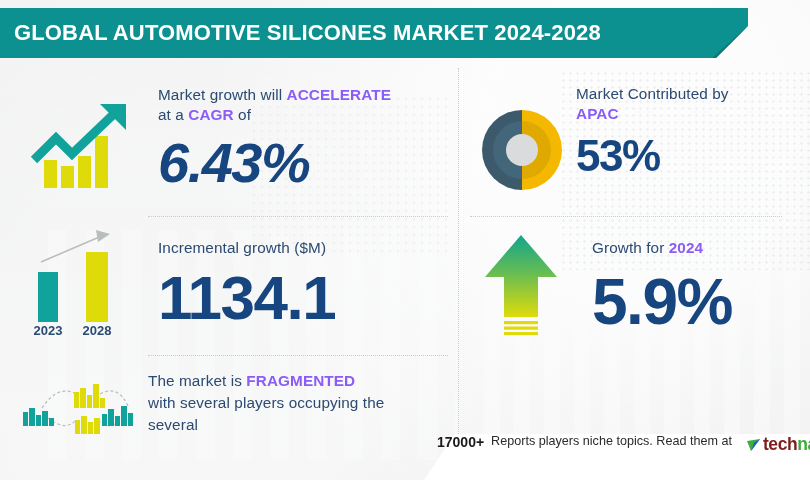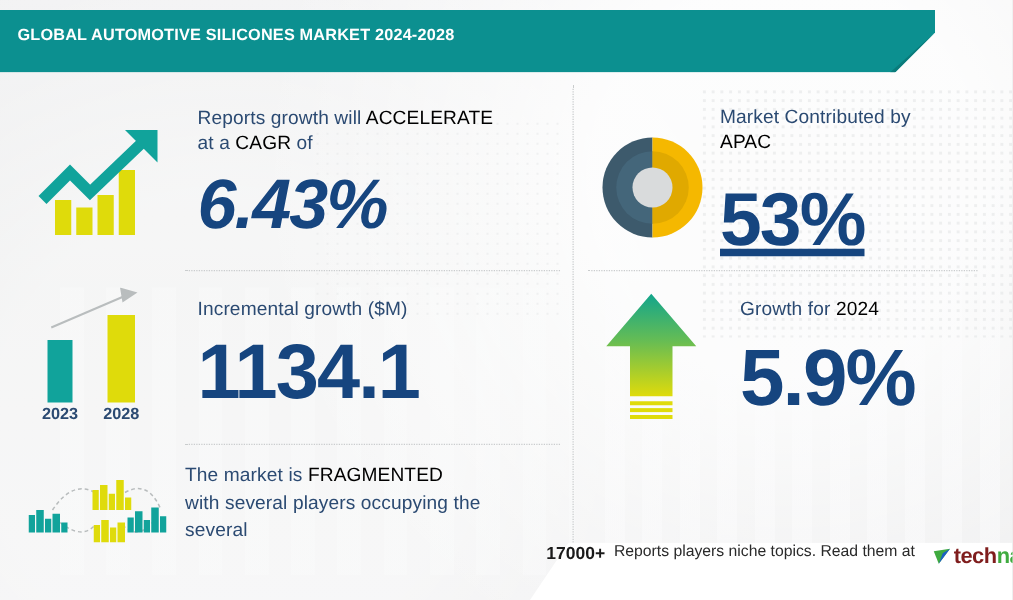--- a/index.html
+++ b/index.html
@@ -53,21 +53,21 @@
     z-index:3;
   }
   #header-notch {
     position:absolute; left:712px; top:26px; width:36px; height:32px;
     background:#0a7b7b;
     clip-path:polygon(36px 0, 36px 0, 4px 32px, 0 32px);
     z-index:4;
   }
   #header-title {
     position:absolute; left:14px; top:20px; z-index:6;
-    font-size:13px; font-weight:bold; color:#ffffff;
+    font-size:22px; font-weight:bold; color:#ffffff;
     letter-spacing:.15px; white-space:nowrap;
     font-family:"Liberation Sans", sans-serif;
   }
 
   
   .h-div {
     position:absolute; height:0;
     border-top:1.4px dotted #c9cccd;
   }
   #divider-left-1 { left:148px; top:216px; width:300px; }
@@ -77,21 +77,21 @@
     position:absolute; left:458px; top:68px; width:0; height:368px;
     border-left:1.4px dotted #c9cccd;
   }
 
   
   .cell { position:absolute; z-index:5; }
   .lbl {
     font-size:15.3px; color:#2b4a72; line-height:20px;
     letter-spacing:.1px;
   }
-  .lbl b { color:#000000; font-weight:normal; }
+  .lbl b { color:#8b5cf6; font-weight:bold; }
   .big {
     color:#16457f; font-weight:bold; letter-spacing:-1.5px;
     line-height:1;
   }
 
   
   #icon-growth-chart { position:absolute; left:28px; top:98px; width:112px; height:100px; z-index:5; }
   
   #icon-bars { position:absolute; left:18px; top:230px; width:118px; height:108px; z-index:5; }
   
@@ -145,21 +145,21 @@
   <rect x="16" y="62" width="13" height="28" fill="#dfdb0b"></rect>
   <rect x="33" y="68" width="13" height="22" fill="#dfdb0b"></rect>
   <rect x="50" y="58" width="13" height="32" fill="#dfdb0b"></rect>
   <rect x="67" y="38" width="13" height="52" fill="#dfdb0b"></rect>
   <path d="M6 62 L28 40 L44 56 L90 12" fill="none" stroke="#11a39b" stroke-width="9" stroke-linejoin="miter" stroke-linecap="butt"></path>
   <path d="M72 6 L98 6 L98 32 Z" fill="#11a39b"></path>
 </svg>
 
 <div class="cell" style="left:158px; top:85px; width:290px;">
   <div class="lbl">
-    <span>Reports growth will </span><b>ACCELERATE</b><br>
+    <span>Market growth will </span><b>ACCELERATE</b><br>
     <span>at a </span><b>CAGR</b><span> of</span>
   </div>
   <div class="big" style="font-size:56px; margin-top:10px;font-style:italic;">6.43%</div>
 </div>
 
 <svg id="icon-bars" viewBox="0 0 118 108">
   <rect x="20" y="42" width="20" height="50" fill="#11a39b"></rect>
   <rect x="68" y="22" width="22" height="70" fill="#dfdb0b"></rect>
   <path d="M23 32 L86 5" fill="none" stroke="#b9bdbe" stroke-width="1.6"></path>
   <path d="M78 0 L92 4 L80 12 Z" fill="#b9bdbe"></path>
@@ -228,21 +228,21 @@
   <path d="M42 13 A29 29 0 0 1 42 71 Z" fill="#e0a900"></path>
 
   <circle cx="42" cy="42" r="16" fill="#d9dbdc"></circle>
 </svg>
 
 <div class="cell" style="left:576px; top:84px; width:230px;">
   <div class="lbl">
     <span>Market Contributed by</span><br>
     <b>APAC</b>
   </div>
-  <div class="big" style="font-size:60px; margin-top:22px;text-decoration:underline;">53%</div>
+  <div class="big" style="font-size:44px; margin-top:10px;">53%</div>
 </div>
 
 <svg id="icon-up-arrow" viewBox="0 0 76 105">
   <defs>
     <linearGradient id="arrowGrad" x1="0" y1="0" x2="0" y2="1">
       <stop offset="0%" stop-color="#12a58c"></stop>
       <stop offset="45%" stop-color="#64bc55"></stop>
       <stop offset="100%" stop-color="#dfdb0b"></stop>
     </linearGradient>
   </defs>

